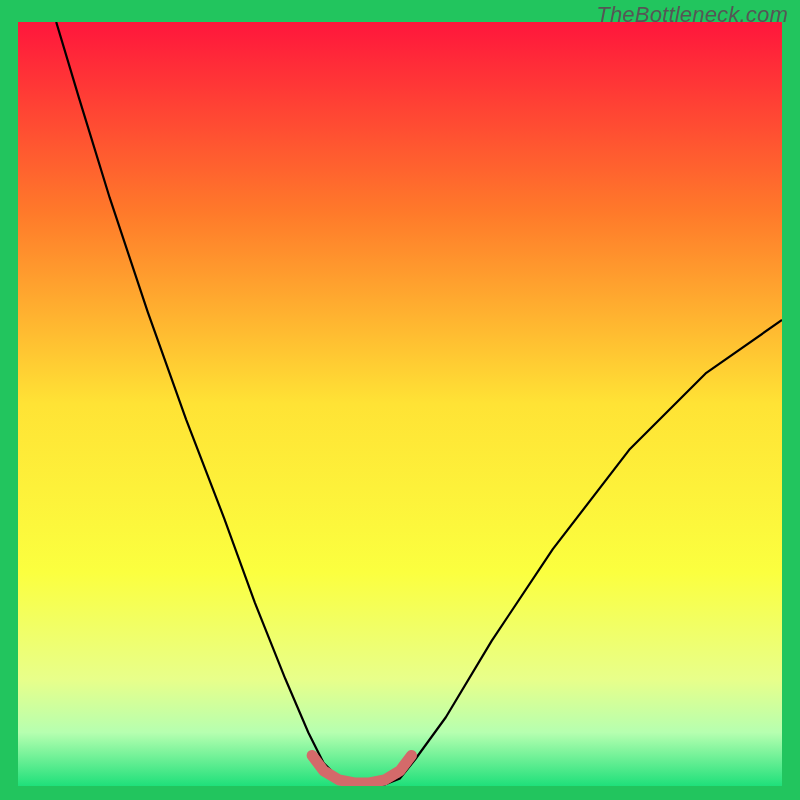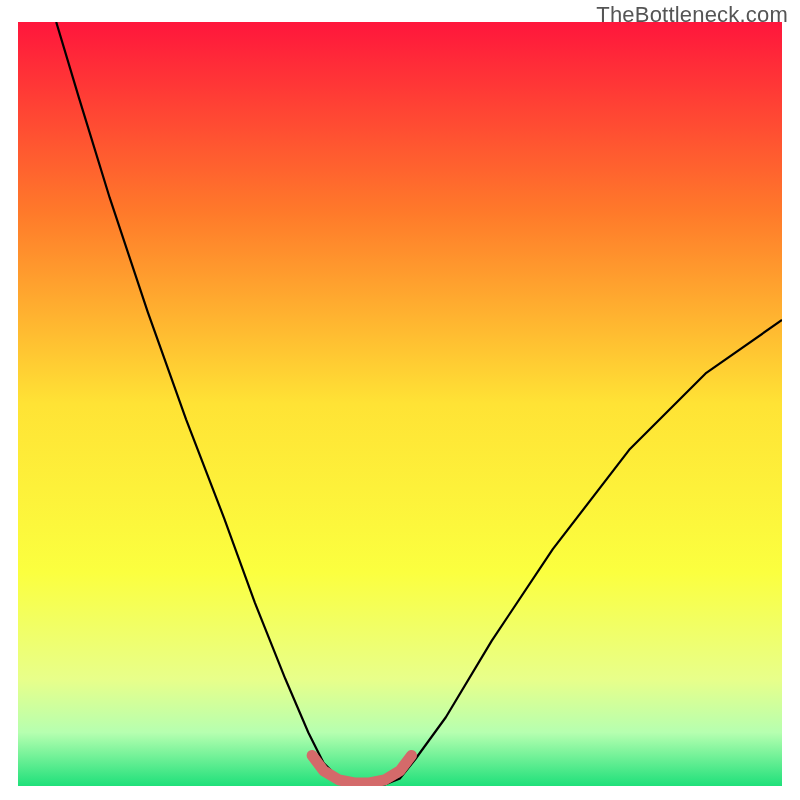--- a/index.html
+++ b/index.html
@@ -8,21 +8,22 @@
     width: 800px;
     height: 800px;
     background: #000;
     font-family: Arial, Helvetica, sans-serif;
     overflow: hidden;
   }
   .frame {
     position: relative;
     width: 800px;
     height: 800px;
-    background: #ffffff;
+    background: #22c55e;
+    font-style: italic;
   }
   .plot {
     position: absolute;
     left: 18px;
     top: 22px;
     width: 764px;
     height: 764px;
     overflow: hidden;
   }
   .watermark {

